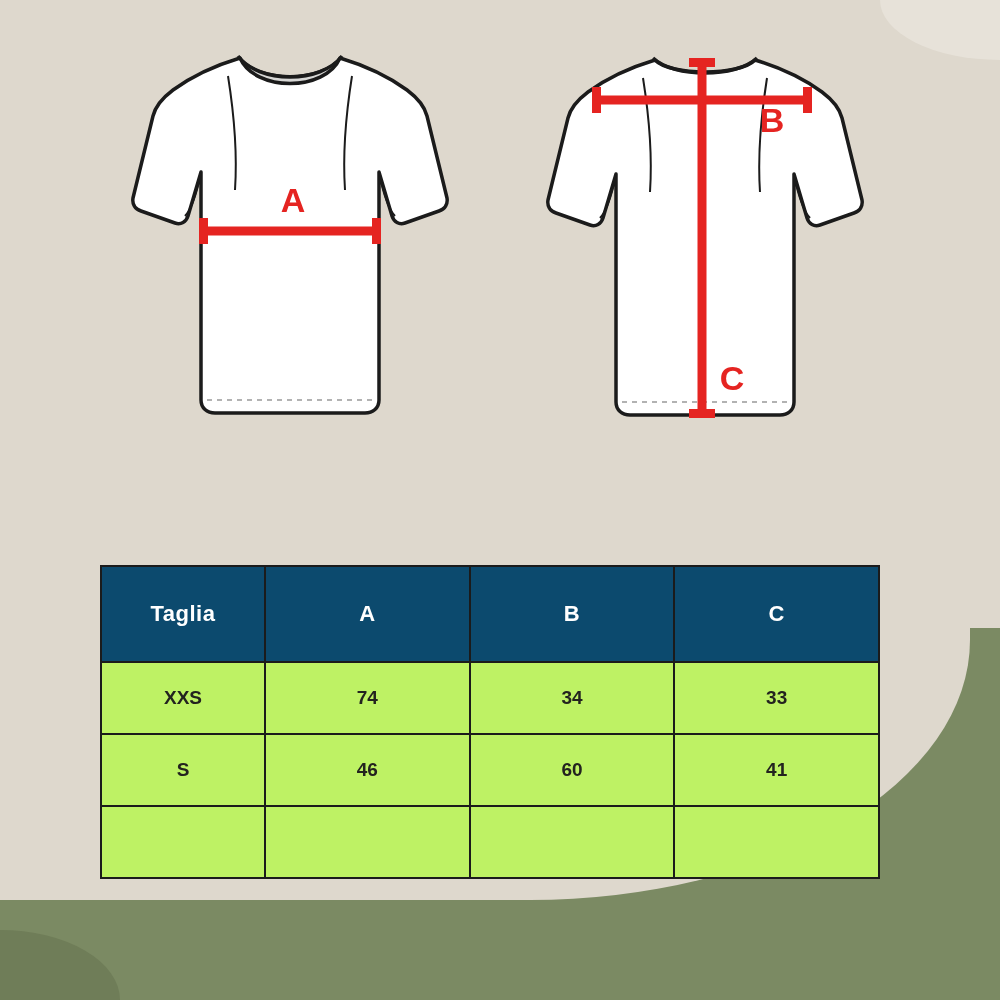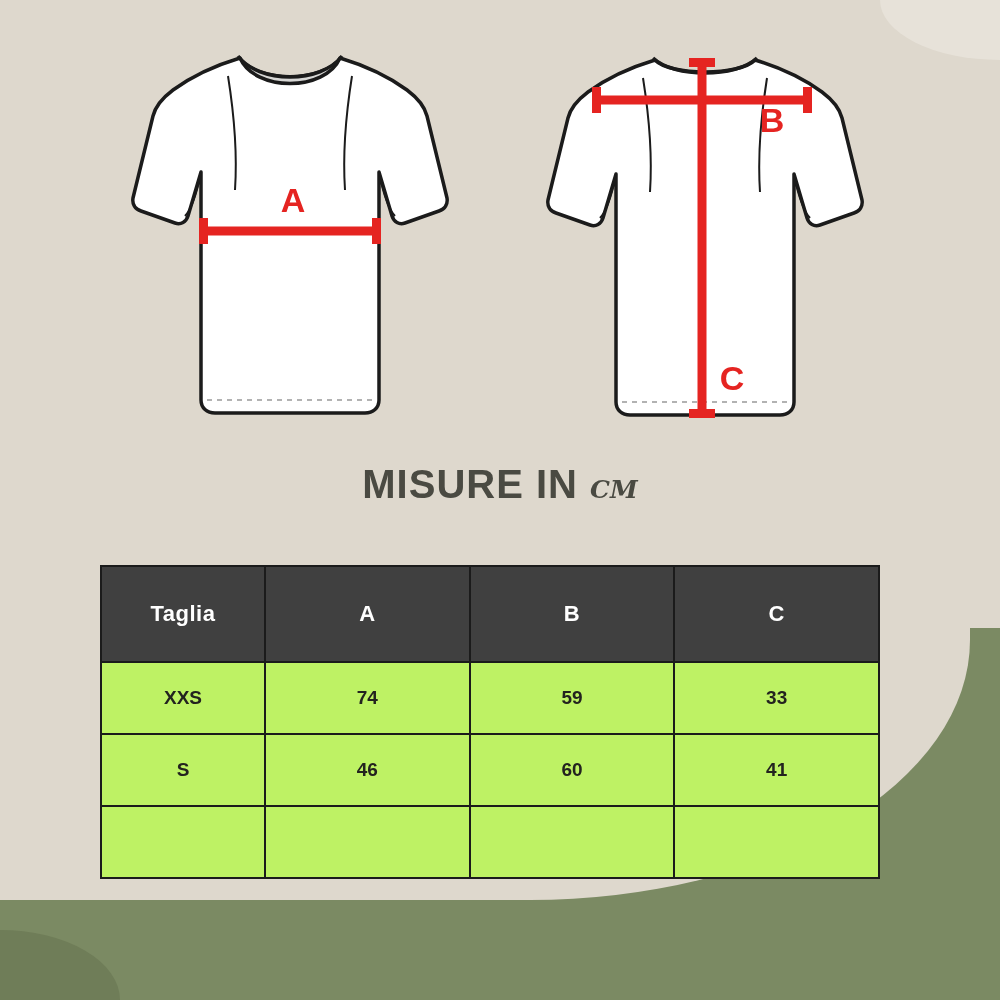--- a/index.html
+++ b/index.html
@@ -117,21 +117,21 @@
   table.size-table th,
   table.size-table td {
     border: 2px solid #1b1b1b;
     height: 68px;
     text-align: center;
     font-size: 19px;
     font-weight: bold;
     color: #23231f;
   }
   table.size-table thead th {
-    background: #404040;
+    background: #0c4a6e;
     color: #ffffff;
     font-size: 22px;
     height: 92px;
     letter-spacing: 0.5px;
   }
   table.size-table tbody td {
     background: #bef264;
   }
   table.size-table tbody tr.empty td {
     height: 68px;
@@ -211,40 +211,36 @@
         <g>
           <line x1="162" y1="42" x2="162" y2="394" stroke="#e52421" stroke-width="9"></line>
           <rect x="149" y="38" width="26" height="9" fill="#e52421"></rect>
           <rect x="149" y="389" width="26" height="9" fill="#e52421"></rect>
         </g>
         <text x="192" y="370" fill="#e52421" font-family="Liberation Sans, sans-serif" font-size="34" font-weight="bold" text-anchor="middle">C</text>
       </svg>
     </div>
   </div>
 
-  <div class="title">
-    <span>MISURE IN</span>
-    <span class="cm">cm</span>
-  </div>
 
   <div class="table-wrap">
     <table class="size-table">
       <thead>
         <tr>
           <th class="col-size">Taglia</th>
           <th>A</th>
           <th>B</th>
           <th>C</th>
         </tr>
       </thead>
       <tbody>
         <tr>
           <td class="col-size">XXS</td>
           <td>74</td>
-          <td>59</td>
+          <td>34</td>
           <td>33</td>
         </tr>
         <tr>
           <td class="col-size">S</td>
           <td>46</td>
           <td>60</td>
           <td>41</td>
         </tr>
         <tr class="empty">
           <td class="col-size"></td>

